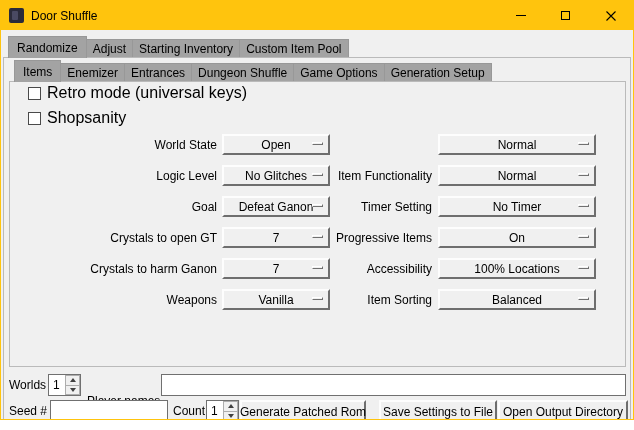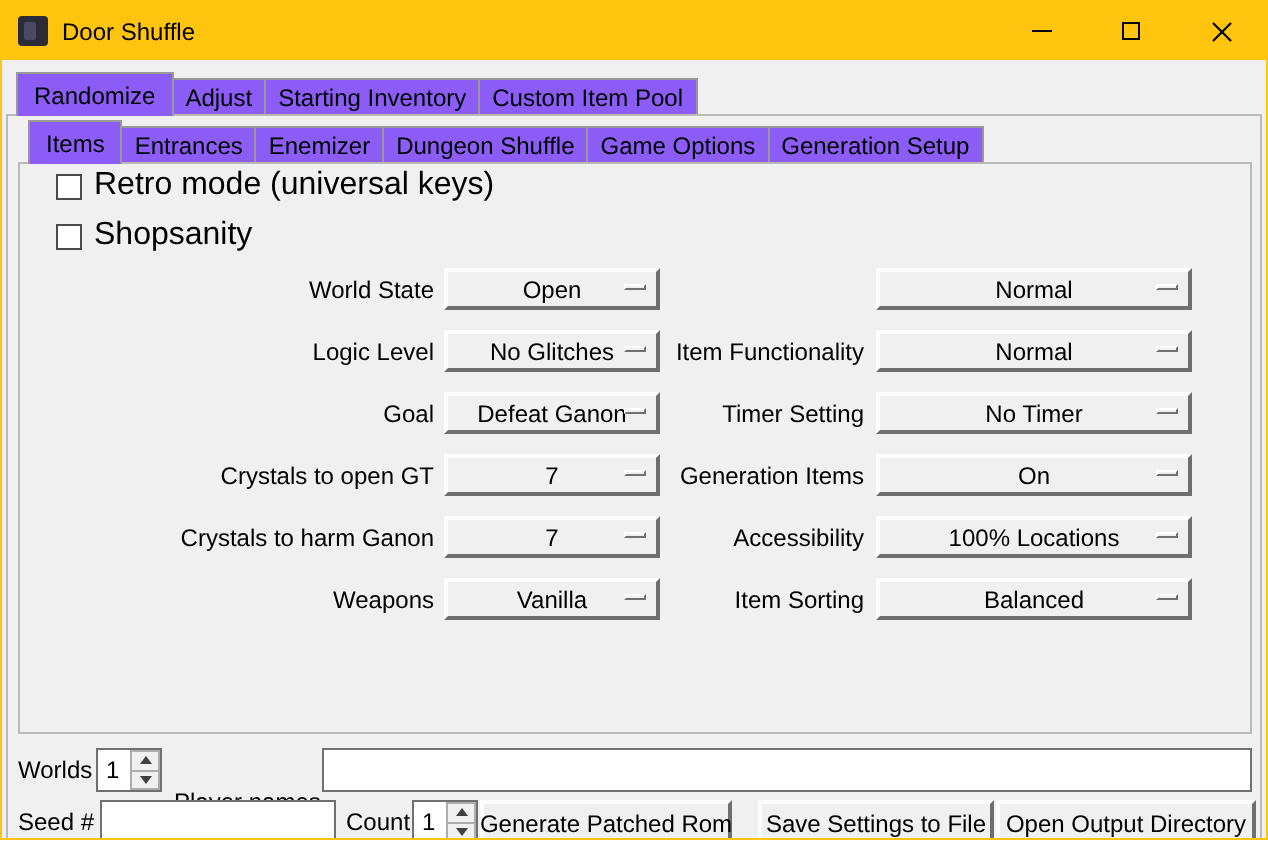--- a/index.html
+++ b/index.html
@@ -24,21 +24,21 @@
   .title-text { font-size:12px; color:#000; margin-left:7px; white-space:nowrap; }
   .caption-buttons { position:absolute; right:0; top:0; height:29px; display:flex; }
   .cap-btn { width:45px; height:29px; display:flex; align-items:center; justify-content:center; }
   .min-glyph { width:10px; height:1px; background:#000; }
   .max-glyph { width:9px; height:9px; border:1px solid #000; }
   
   .tabrow { position:absolute; display:flex; align-items:flex-end; z-index:3; height:22px; }
   .tabrow.outer { top:35px; left:7px; }
   .tabrow.inner { top:59px; left:13px; }
   .tab {
-    height:18px; margin-bottom:1px; padding:0 6px; background:#8b5cf6;
+    height:18px; margin-bottom:1px; padding:0 6px; background:#a3a3a3;
     border:1px solid #989898; border-bottom:none; margin-right:-1px;
     display:flex; align-items:center; font-size:12px; white-space:nowrap;
   }
   .tab.selected { height:22px; margin-bottom:0; padding:0 8px; position:relative; z-index:4; }
   .pane { position:absolute; border:1px solid #bababa; background:#f0f0f0; z-index:1; }
   .outer-pane { top:56px; left:2px; width:628px; height:369px; }
   .inner-pane { top:80px; left:8px; width:617px; height:286px; z-index:2; }
   
   .check-row { position:absolute; left:27px; height:16px; display:flex; align-items:center; z-index:5; }
   .checkbox { width:13px; height:13px; background:#fff; border:1px solid #4a4a4a; flex:0 0 auto; }
@@ -108,22 +108,22 @@
   <div class="tabrow outer">
     <div class="tab selected">Randomize</div>
     <div class="tab">Adjust</div>
     <div class="tab">Starting Inventory</div>
     <div class="tab">Custom Item Pool</div>
   </div>
   <div class="pane outer-pane"></div>
 
   <div class="tabrow inner">
     <div class="tab selected">Items</div>
+    <div class="tab">Enemizer</div>
     <div class="tab">Entrances</div>
-    <div class="tab">Enemizer</div>
     <div class="tab">Dungeon Shuffle</div>
     <div class="tab">Game Options</div>
     <div class="tab">Generation Setup</div>
   </div>
   <div class="pane inner-pane"></div>
 
   <div class="check-row" style="top:84px;">
     <div class="checkbox"></div>
     <div class="check-label">Retro mode (universal keys)</div>
   </div>
@@ -178,21 +178,21 @@
     <span>Normal</span>
     <span class="opt-ind"></span>
   </div>
 
   <div class="flabel right-label" style="top:195px;">Timer Setting</div>
   <div class="opt right-opt" style="top:195px;">
     <span>No Timer</span>
     <span class="opt-ind"></span>
   </div>
 
-  <div class="flabel right-label" style="top:226px;">Generation Items</div>
+  <div class="flabel right-label" style="top:226px;">Progressive Items</div>
   <div class="opt right-opt" style="top:226px;">
     <span>On</span>
     <span class="opt-ind"></span>
   </div>
 
   <div class="flabel right-label" style="top:257px;">Accessibility</div>
   <div class="opt right-opt" style="top:257px;">
     <span>100% Locations</span>
     <span class="opt-ind"></span>
   </div>

